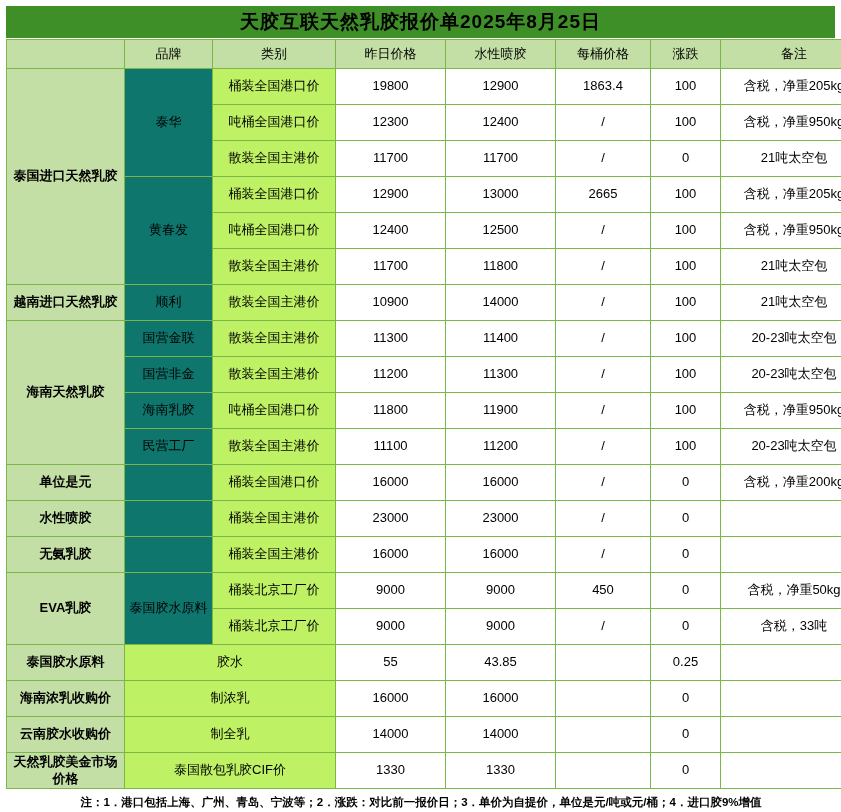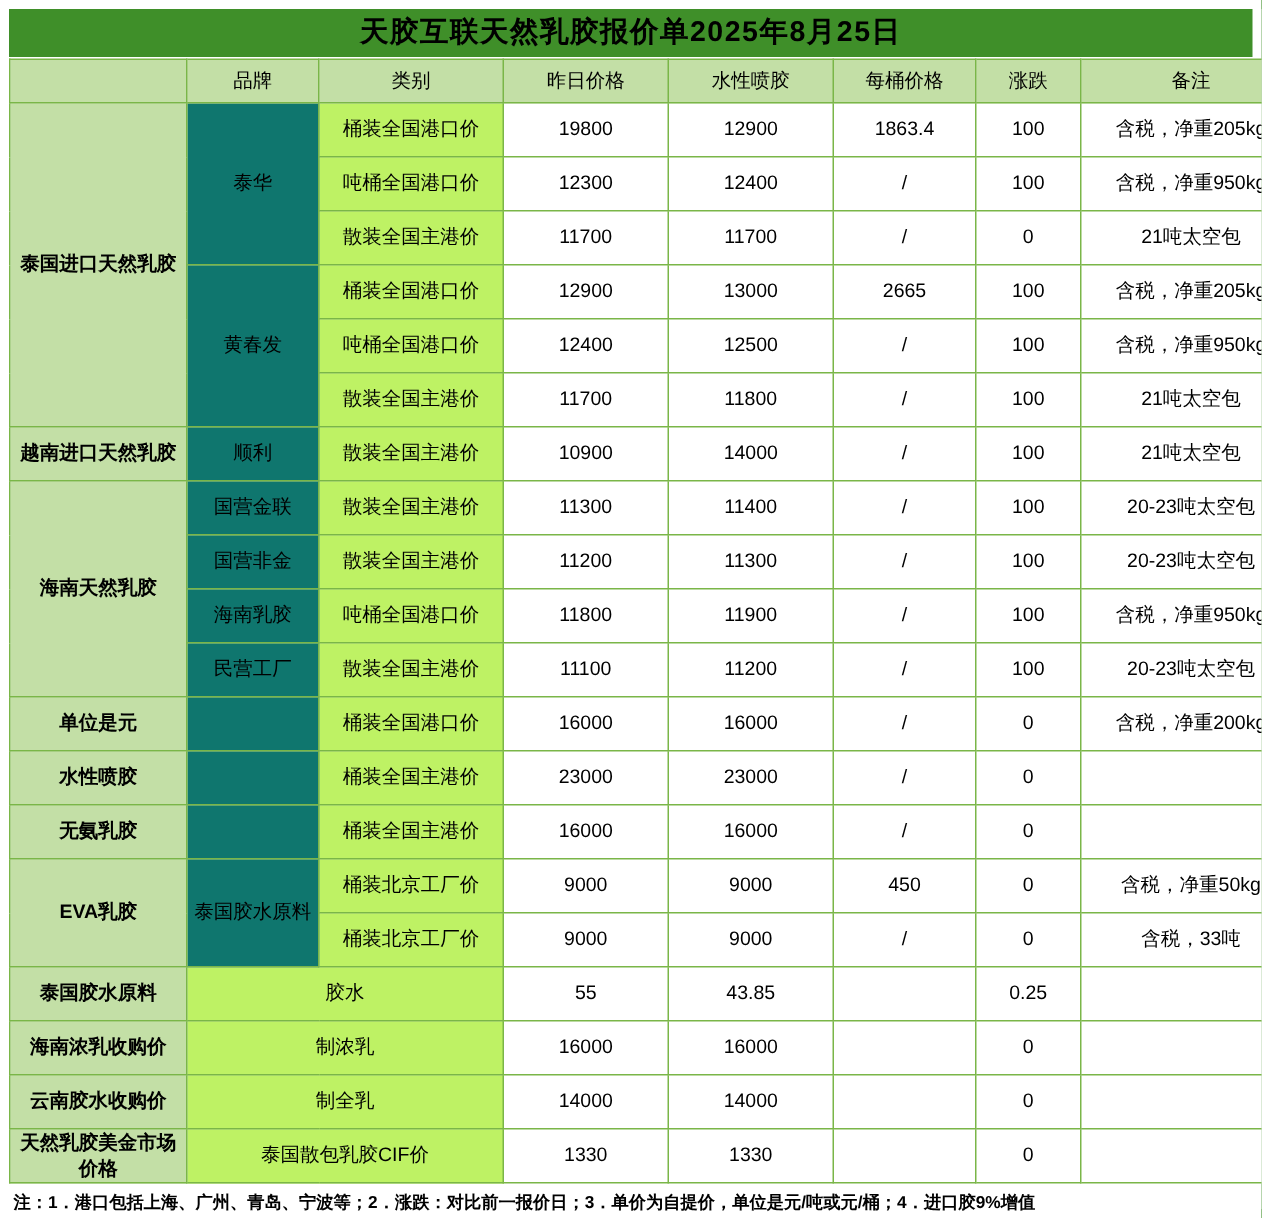--- a/index.html
+++ b/index.html
@@ -80,21 +80,21 @@
   }
   .footer {
     margin-top: 3px;
     font-size: 11.5px;
     line-height: 1.55;
     color: #000000;
     font-weight: bold;
     padding: 2px 2px 0 3px;
     border-top: 0px;
   }
-  .footer div { white-space: nowrap; }
+  .footer div { white-space: nowrap; text-align: center; }
   .green-edge {
     position: absolute;
     background: #3f8f29;
   }
   .edge-left { left: 0; top: 0; width: 6px; height: 812px; }
   .edge-right { right: 0; top: 0; width: 6px; height: 812px; }
   .edge-top { left: 0; top: 0; width: 841px; height: 6px; }
   .edge-bottom { left: 0; bottom: 0; width: 841px; height: 6px; }
 </style>
 </head>

